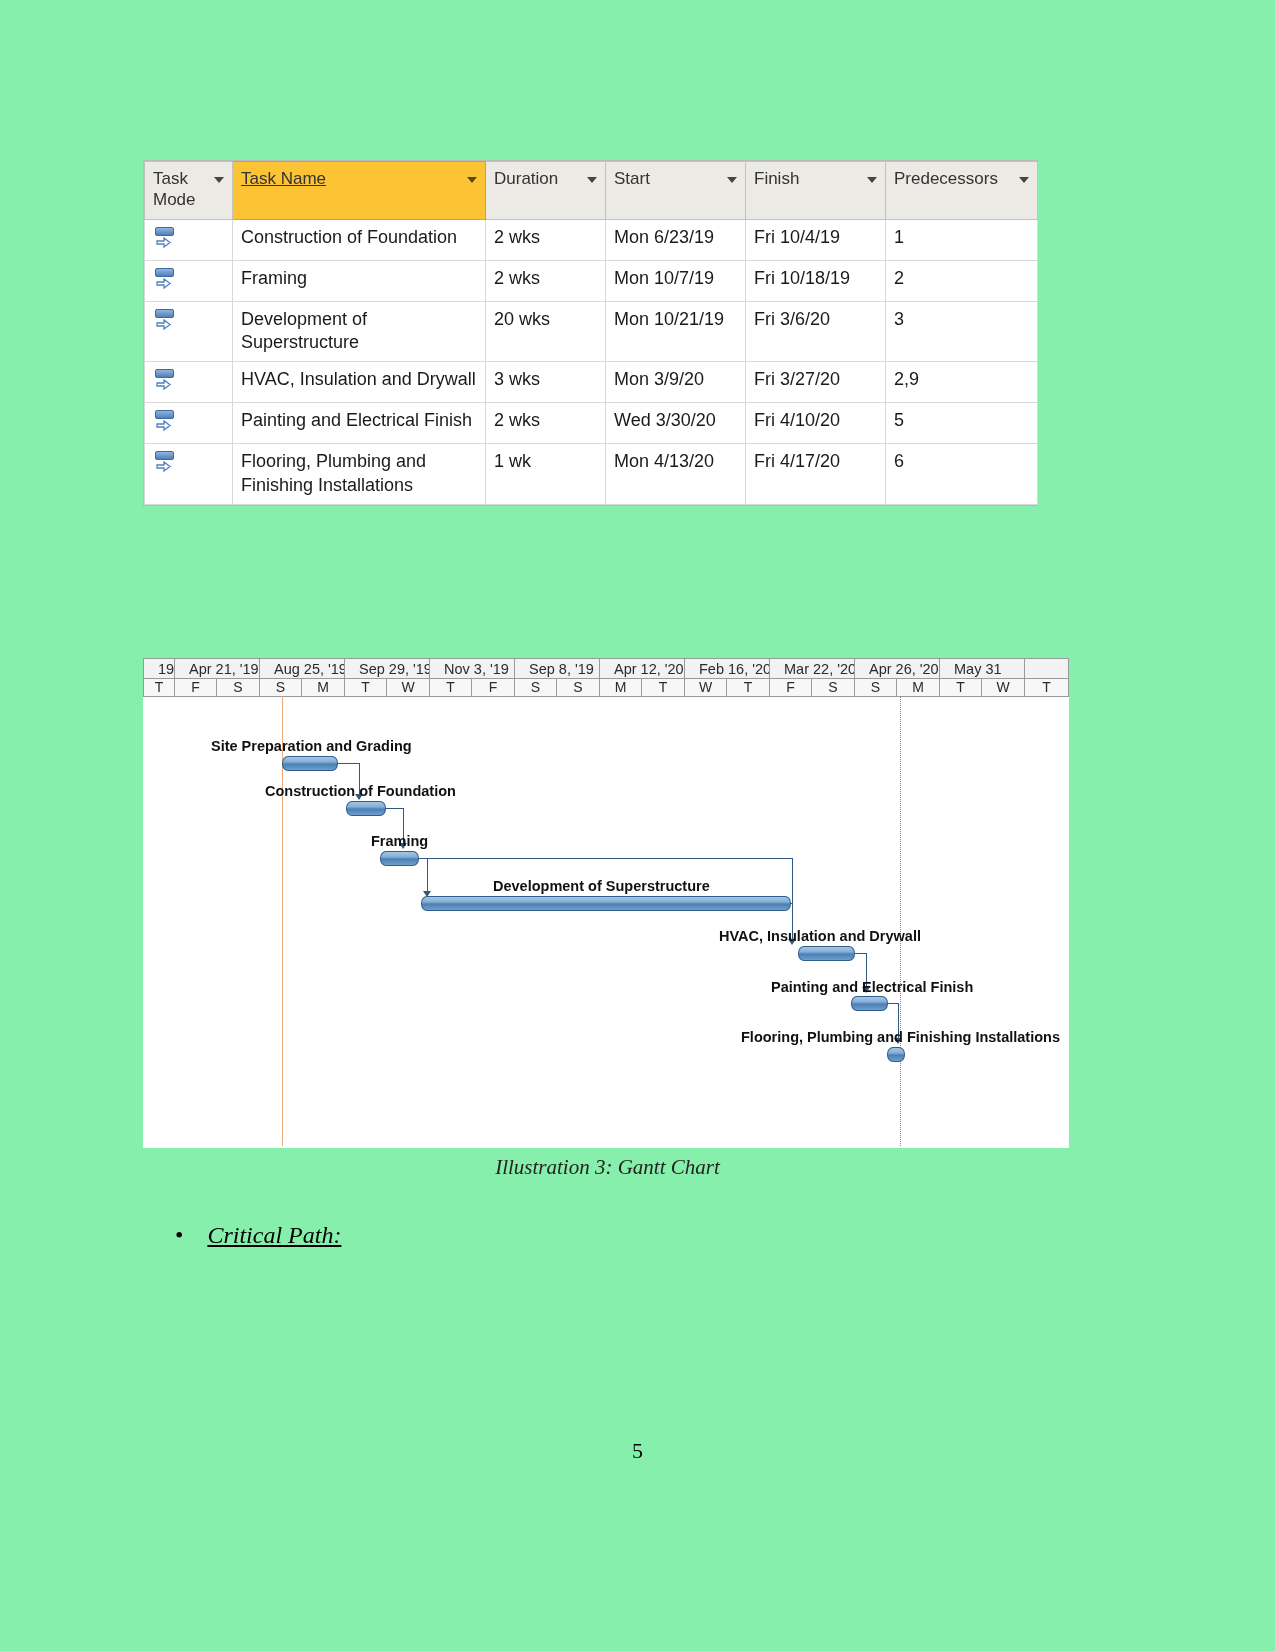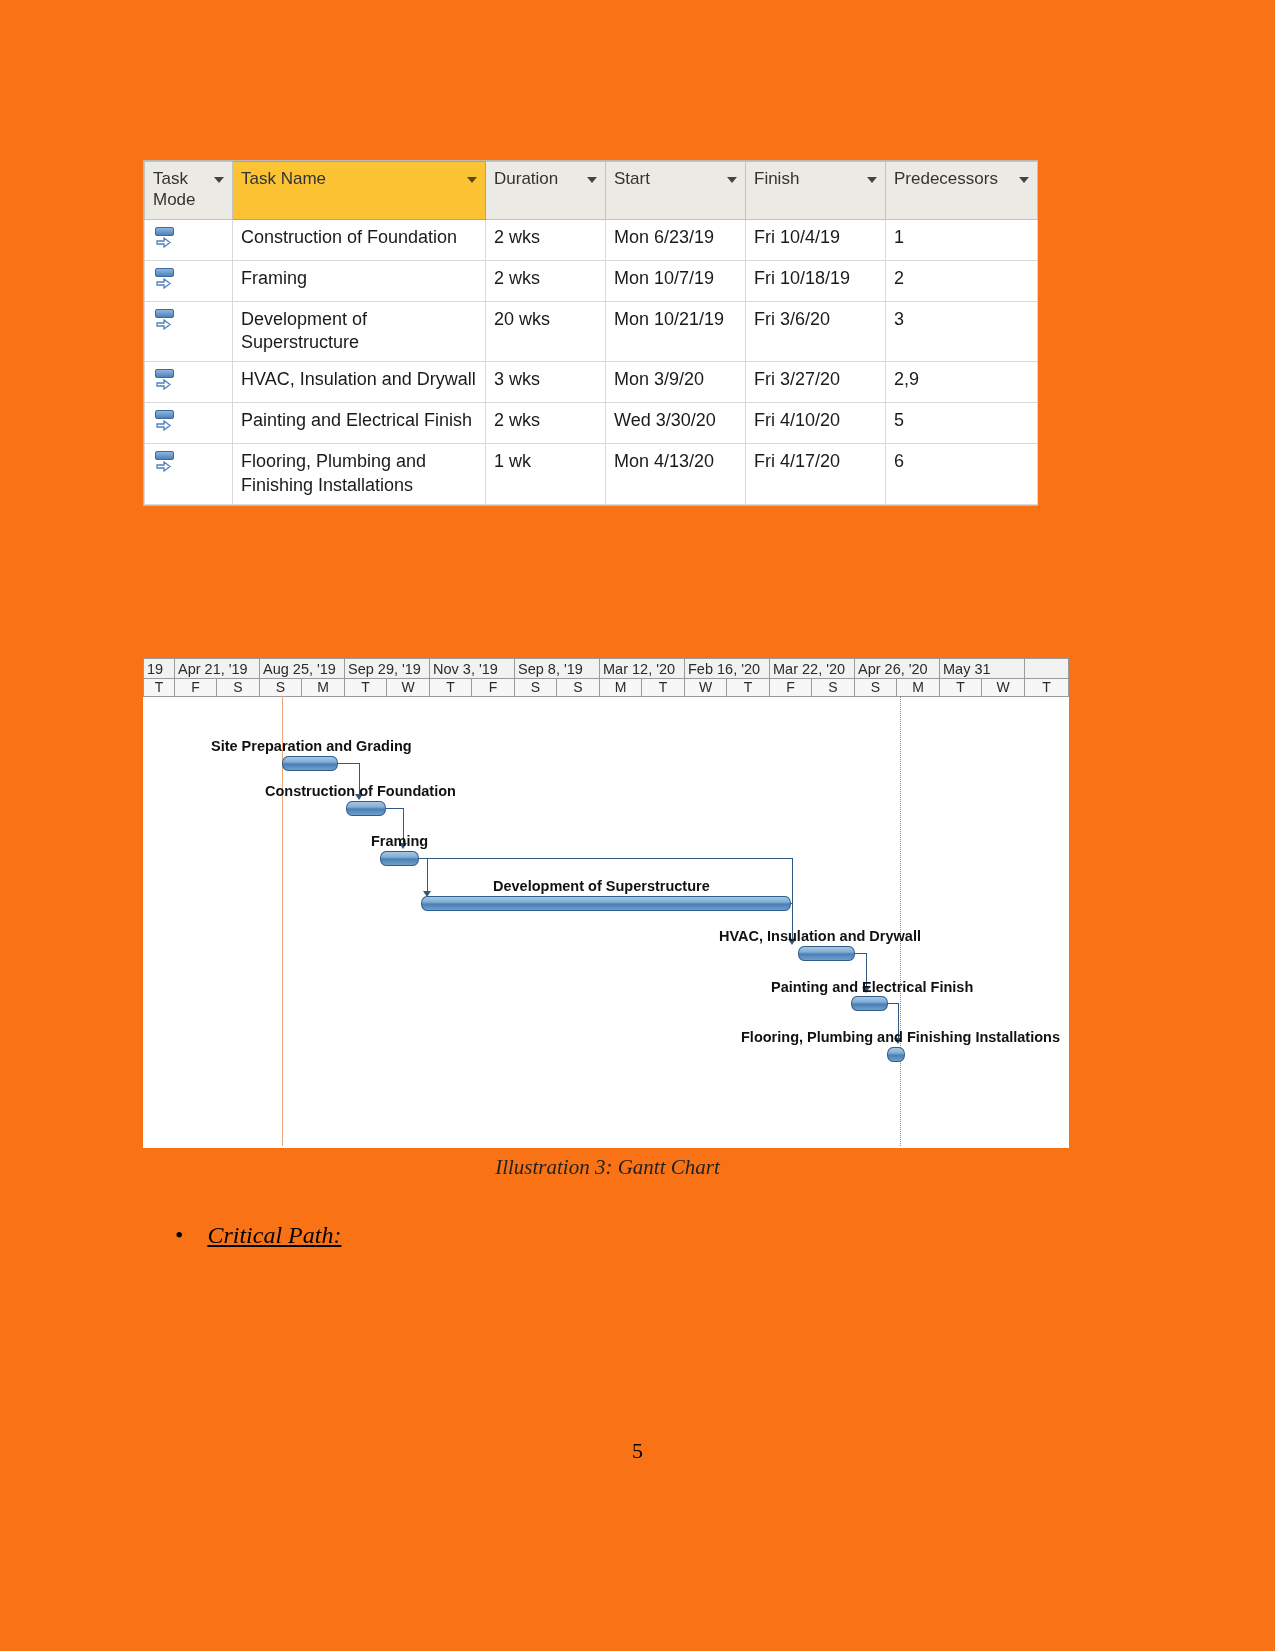--- a/index.html
+++ b/index.html
@@ -1,21 +1,21 @@
 <!DOCTYPE html>
 <html><head>
 <meta charset="utf-8">
 <style>
   html,body{margin:0;padding:0;background:#ffffff;}
   body{
     width:1275px;height:1651px;position:relative;overflow:hidden;
     font-family:"Liberation Serif", serif;
     color:#000;
   }
-  .page{position:absolute;inset:0;background:#f97316;}
+  .page{position:absolute;inset:0;background:#86efac;}
 
   
   .tbl-wrap{
     position:absolute;left:143px;top:160px;width:893px;
     border:1px solid #b9b9b9;
     background:#fff;
     font-family:"Liberation Sans", sans-serif;
   }
   table.msp{border-collapse:collapse;width:100%;table-layout:fixed;}
   table.msp col.c-mode{width:88px;}
@@ -31,21 +31,21 @@
     font-weight:400;
     font-size:17px;
     color:#333;
     text-align:left;
     padding:6px 8px 8px 8px;
     vertical-align:top;
     position:relative;
     height:40px;
     line-height:1.25;
   }
-  table.msp th.sel{background:#fcc434;border-color:#d6a420;}
+  table.msp th.sel{background:#fcc434;border-color:#d6a420;text-decoration:underline;}
   .hdr-in{display:flex;justify-content:space-between;align-items:flex-start;gap:4px;}
   .hdr-txt{white-space:pre-line;}
   .caret{
     width:0;height:0;flex:0 0 auto;
     border-left:5px solid transparent;border-right:5px solid transparent;
     border-top:6px solid #444;margin-top:9px;
   }
   th.sel .caret{border-top-color:#5a4a13;}
 
   table.msp td{
@@ -82,21 +82,21 @@
     background:#fff;
     font-family:"Liberation Sans", sans-serif;
   }
   .g-head{position:absolute;left:0;top:0;width:100%;height:38px;}
   .g-row1,.g-row2{display:flex;width:100%;box-sizing:border-box;}
   .g-row1{height:21px;border-top:1px solid #9a9a9a;border-bottom:1px solid #9a9a9a;background:#f2f2f2;}
   .g-row2{height:18px;border-bottom:1px solid #9a9a9a;background:#f7f7f7;}
   .g-cell{
     box-sizing:border-box;border-right:1px solid #9a9a9a;
     font-size:14.5px;color:#2b2b2b;line-height:20px;
-    padding-left:3px;white-space:nowrap;overflow:hidden;
+    padding-left:14px;white-space:nowrap;overflow:hidden;
   }
   .g-row2 .g-cell{text-align:center;padding-left:0;line-height:17px;font-size:14px;}
   .g-cell.first{border-left:1px solid #9a9a9a;}
 
   .g-body{position:absolute;left:0;top:38px;width:100%;height:452px;}
   .vline-today{position:absolute;top:0;width:1px;height:450px;background:#e8a87c;}
   .vline-dot{position:absolute;top:0;width:0;height:450px;border-left:1px dotted #8a8a8a;}
 
   .tasklabel{
     position:absolute;font-family:"Liberation Sans", sans-serif;
@@ -293,21 +293,21 @@
   <div class="gantt">
 
     <div class="g-head">
       <div class="g-row1">
         <div class="g-cell first" style="width:32px">19</div>
         <div class="g-cell" style="width:85px">Apr 21, '19</div>
         <div class="g-cell" style="width:85px">Aug 25, '19</div>
         <div class="g-cell" style="width:85px">Sep 29, '19</div>
         <div class="g-cell" style="width:85px">Nov 3, '19</div>
         <div class="g-cell" style="width:85px">Sep 8, '19</div>
-        <div class="g-cell" style="width:85px">Mar 12, '20</div>
+        <div class="g-cell" style="width:85px">Apr 12, '20</div>
         <div class="g-cell" style="width:85px">Feb 16, '20</div>
         <div class="g-cell" style="width:85px">Mar 22, '20</div>
         <div class="g-cell" style="width:85px">Apr 26, '20</div>
         <div class="g-cell" style="width:85px">May 31</div>
         <div class="g-cell" style="flex:1"></div>
       </div>
       <div class="g-row2">
         <div class="g-cell first" style="width:32px">T</div>
         <div class="g-cell" style="width:42px">F</div>
         <div class="g-cell" style="width:43px">S</div>

